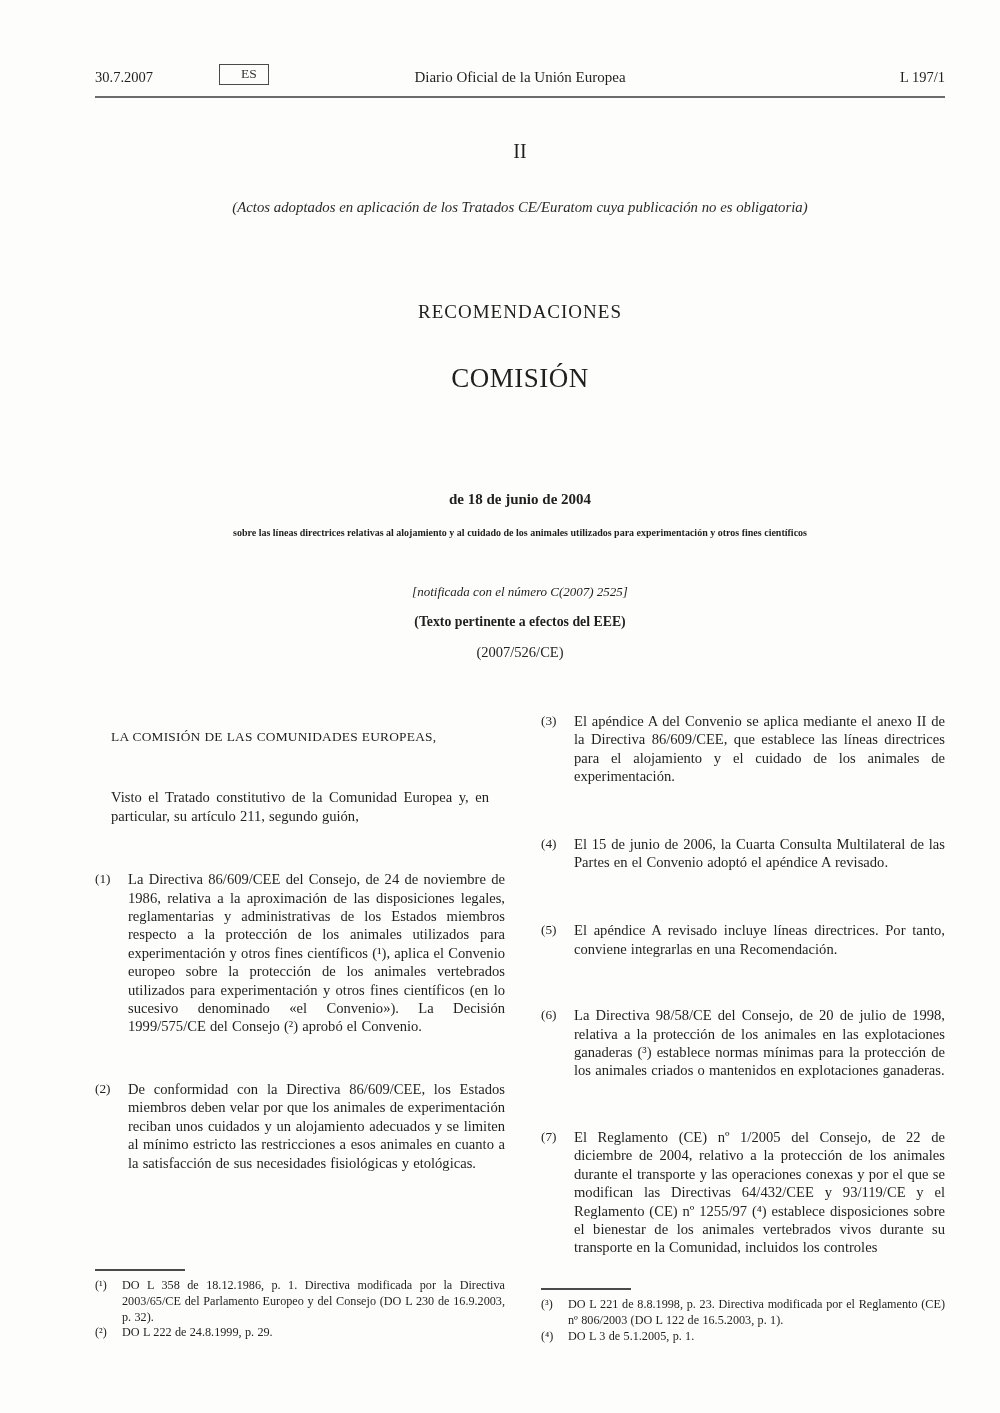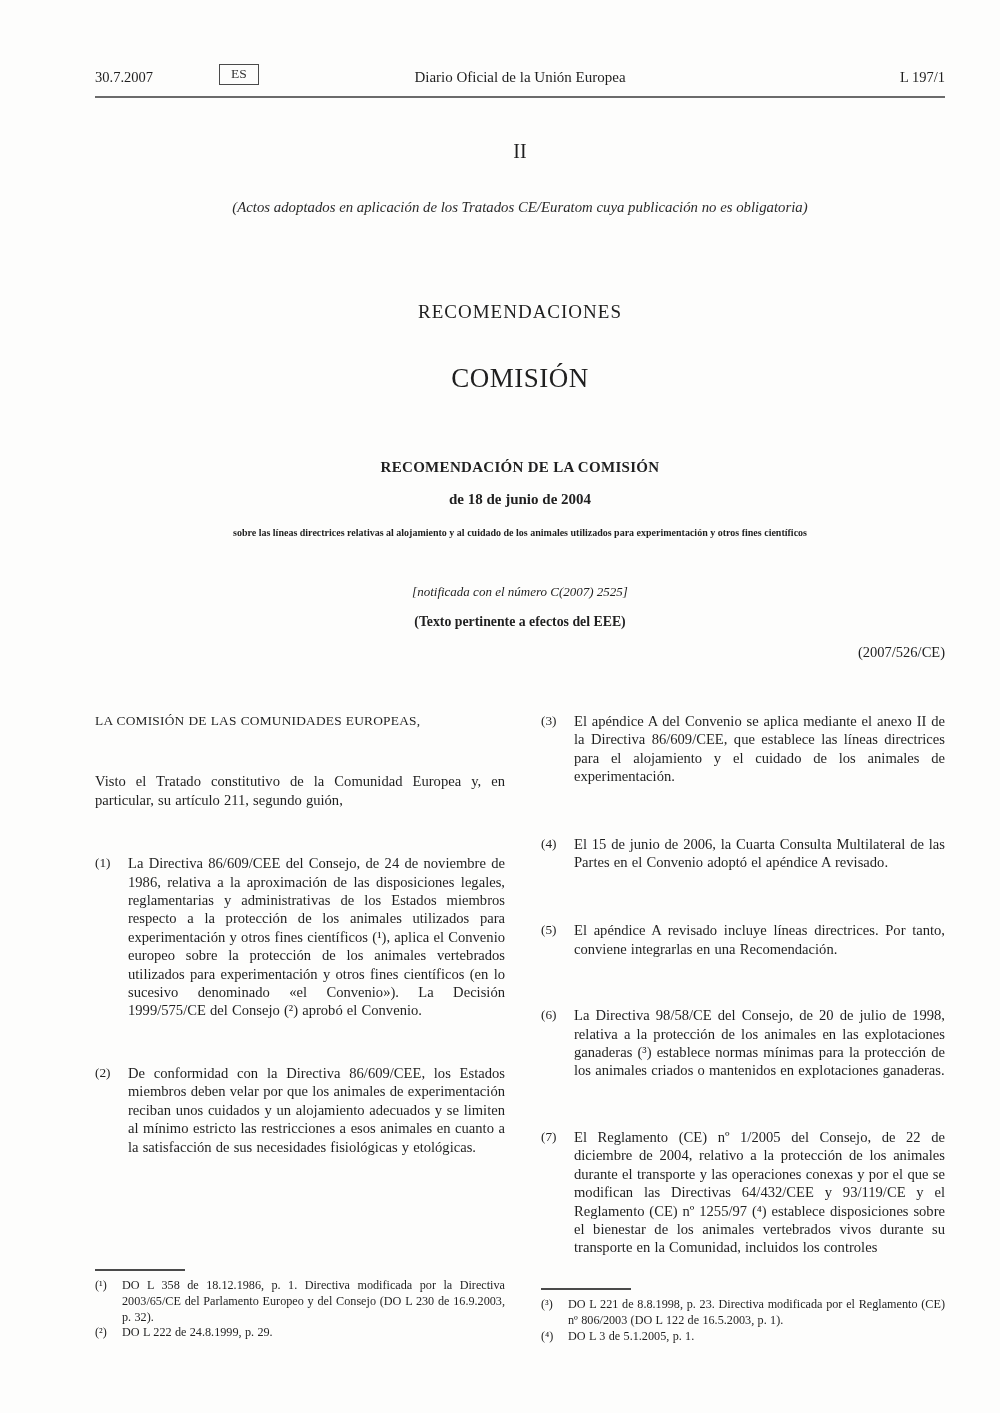--- a/index.html
+++ b/index.html
@@ -6,43 +6,43 @@
   .page{
     position:relative;width:1000px;height:1413px;background:#fdfdfc;
     margin:0 auto;overflow:hidden;
     font-family:"Liberation Serif","DejaVu Serif",serif;color:#1f1f1f;
   }
   .content{position:absolute;left:95px;top:0;width:850px;height:100%;}
 
   
   .header{position:absolute;left:0;top:63px;width:100%;height:33px;border-bottom:2px solid #6b6b6b;}
   .h-date{position:absolute;left:0;top:6px;font-size:14.5px;}
-  .h-lang{position:absolute;left:124px;top:1px;border:1.5px solid #4a4a4a;padding:1px 11px 2px 11px;font-size:13.5px;color:#333;}
+  .h-lang{position:absolute;left:124px;top:1px;border:1.5px solid #4a4a4a;padding:1px 11px 2px 21px;font-size:13.5px;color:#333;}
   .h-title{width:100%;text-align:center;font-size:15px;padding-top:6px;}
   .h-ref{position:absolute;right:0;top:6px;font-size:14.5px;}
 
   
   .centered{position:absolute;left:0;width:100%;text-align:center;}
   .numeral{top:140px;font-size:20px;}
   .acts-note{top:199px;font-style:italic;font-size:14.8px;color:#2a2a2a;}
   .section-heading{top:301px;font-size:19px;letter-spacing:1px;}
   .institution-heading{top:363px;font-size:27px;letter-spacing:0.5px;}
   .doc-title{top:459px;font-size:15px;font-weight:bold;letter-spacing:0.3px;}
   .doc-date{top:491px;font-size:15px;font-weight:bold;}
   .doc-subject{top:523px;font-size:10px;font-weight:bold;line-height:19px;padding:0 70px;box-sizing:border-box;}
   .doc-notif{top:584px;font-style:italic;font-size:13px;}
   .doc-eea{top:614px;font-size:13.8px;font-weight:bold;}
-  .doc-num{top:644px;font-size:14.5px;text-align:right;}
+  .doc-num{top:644px;font-size:14.5px;}
 
   
   .body-area{position:absolute;left:0;top:712px;width:850px;height:701px;}
   .col{position:absolute;top:0;}
   .col-left{left:0;width:410px;}
   .col-right{left:446px;width:404px;}
-  .body-area p{margin:0;font-size:14.6px;line-height:18.4px;text-align:justify;word-spacing:0.5px;}
+  .body-area p{margin:16px;font-size:14.6px;line-height:18.4px;text-align:justify;word-spacing:0.5px;}
   .opening{font-size:13.4px !important;letter-spacing:0.2px;}
   .treaty{margin-top:42px !important;}
   .considering{margin-top:45px !important;}
   .recital{display:flex;}
   .rnum{width:33px;flex:none;font-size:13.3px;padding-top:1px;}
   .rtext{flex:1;font-size:14.6px;line-height:18.4px;text-align:justify;word-spacing:0.5px;}
   .mt-r1{margin-top:45px;}
   .mt-r2{margin-top:44px;}
   .mt-r4{margin-top:49px;}
   .mt-r5{margin-top:50px;}
@@ -68,21 +68,20 @@
       <span class="h-lang">ES</span>
       <div class="h-title">Diario Oficial de la Unión Europea</div>
       <span class="h-ref">L 197/1</span>
     </div>
 
     <div class="centered numeral">II</div>
     <div class="centered acts-note">(Actos adoptados en aplicación de los Tratados CE/Euratom cuya publicación no es obligatoria)</div>
     <div class="centered section-heading">RECOMENDACIONES</div>
     <div class="centered institution-heading">COMISIÓN</div>
 
-    <div class="centered doc-title">RECOMENDACIÓN DE LA COMISIÓN</div>
     <div class="centered doc-date">de 18 de junio de 2004</div>
     <div class="centered doc-subject">sobre las líneas directrices relativas al alojamiento y al cuidado de los animales utilizados para experimentación y otros fines científicos</div>
     <div class="centered doc-notif">[notificada con el número C(2007) 2525]</div>
     <div class="centered doc-eea">(Texto pertinente a efectos del EEE)</div>
     <div class="centered doc-num">(2007/526/CE)</div>
 
     <div class="body-area">
 
       <div class="col col-left">
         <p class="opening">LA COMISIÓN DE LAS COMUNIDADES EUROPEAS,</p>

